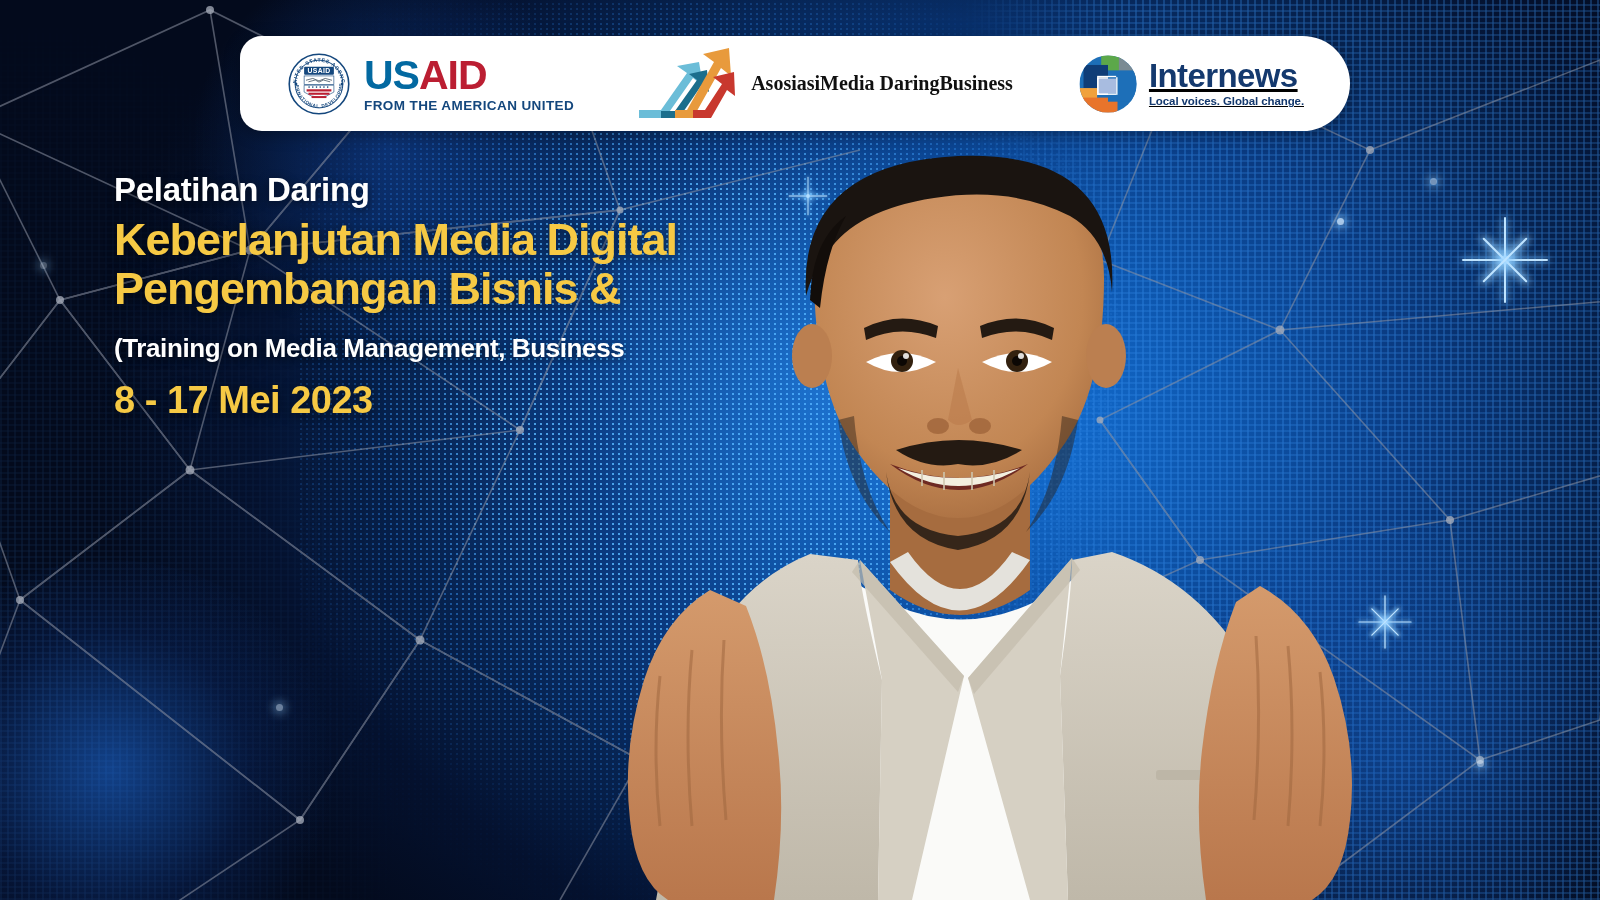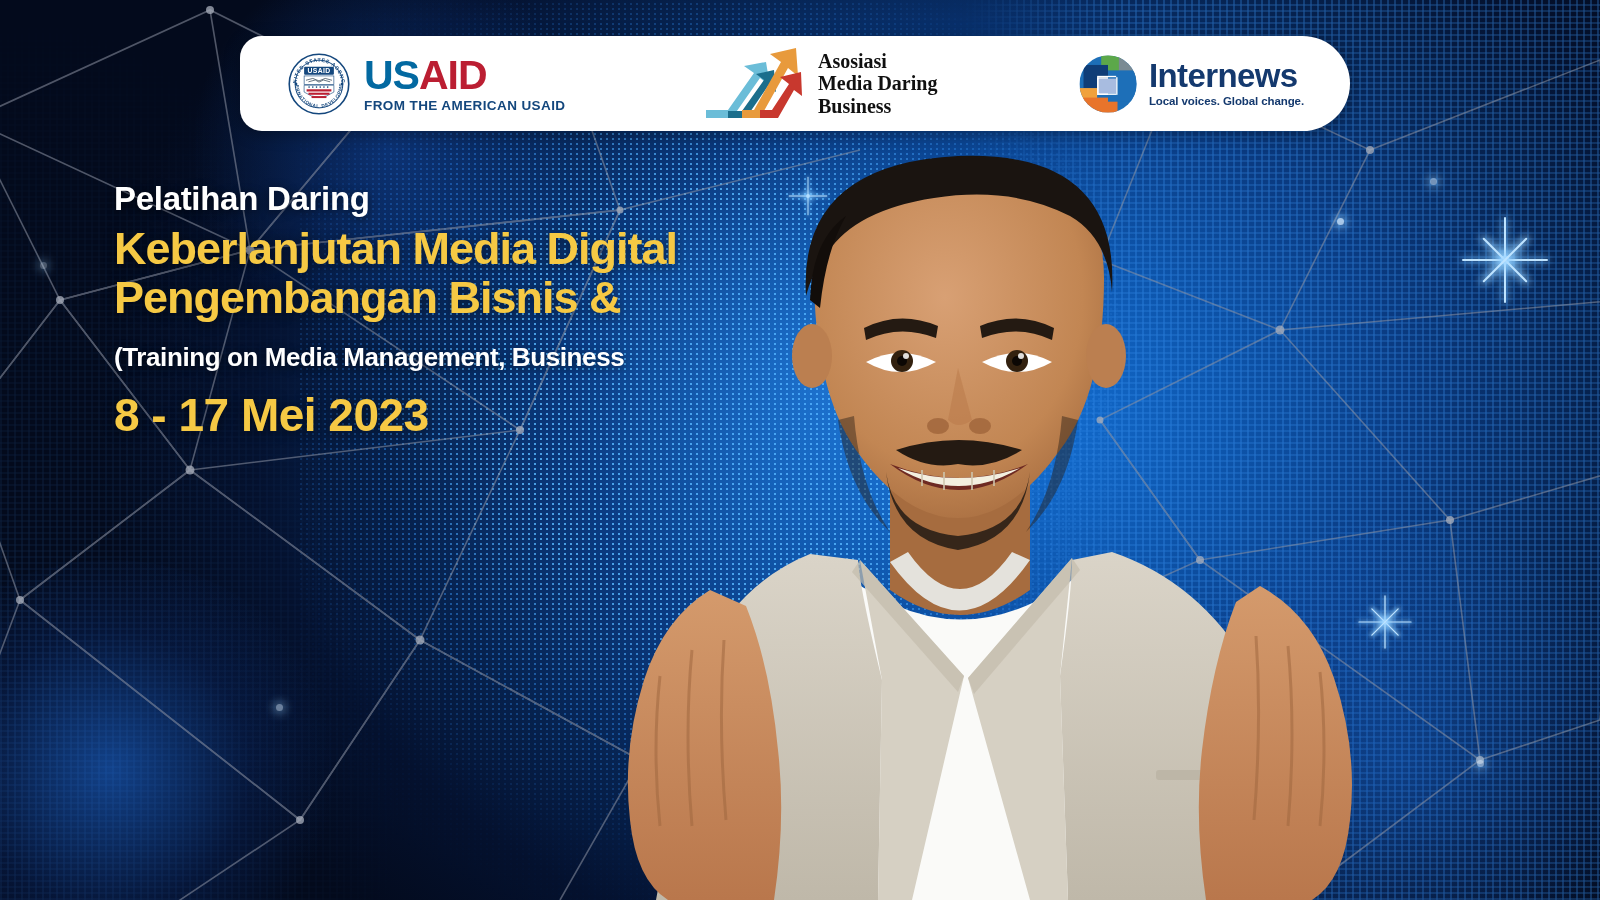--- a/index.html
+++ b/index.html
@@ -80,47 +80,47 @@
   .usaid{gap:14px;}
   .usaid-seal{width:62px;height:62px;position:relative;flex:none;}
   .usaid-word{display:flex;flex-direction:column;line-height:1;}
   .usaid-word .top{font-size:41px;font-weight:bold;letter-spacing:-1px;}
   .usaid-word .top .us{color:#0369a1;}
   .usaid-word .top .aid{color:#bb1e32;}
   .usaid-word .sub{font-size:13.5px;color:#14477d;font-weight:bold;letter-spacing:.4px;margin-top:3px;}
 
   
   .amsi{gap:10px;}
-  .amsi-word{display:flex;flex-direction:column;line-height:1.12;
+  .amsi-word{display:flex;flex-direction:row;line-height:1.12;
     font-family:"Liberation Serif", serif;font-weight:bold;font-size:20px;color:#101010;}
 
   
-  .inews{gap:7px;}
+  .inews{gap:7px;text-decoration:underline;}
   .inews-word{display:flex;flex-direction:column;line-height:1;}
   .inews-word .main{font-size:33px;font-weight:bold;color:#14396e;letter-spacing:-.6px;}
   .inews-word .tag{font-size:11.5px;font-weight:bold;color:#14396e;margin-top:4px;letter-spacing:-.1px;text-align:center;}
 
   
-  .copy{position:absolute;left:114px;top:181px;z-index:5;width:700px;}
+  .copy{position:absolute;left:114px;top:172px;z-index:5;width:700px;}
   .kicker{
     font-size:33px;font-weight:bold;color:#ffffff;letter-spacing:-.3px;
     text-shadow:0 2px 10px rgba(0,0,0,.55);margin:0 0 8px 0;line-height:1.1;
   }
   .title{
     font-size:45px;font-weight:bold;color:#f6c944;line-height:1.08;letter-spacing:-1px;
     text-shadow:0 2px 12px rgba(0,0,0,.5);margin:0;
   }
   .title span{display:block;white-space:nowrap;}
   .subtitle{
     margin:20px 0 0 0;font-size:26px;font-weight:bold;color:#fff;line-height:1.22;
     letter-spacing:-.4px;text-shadow:0 2px 10px rgba(0,0,0,.55);
   }
   .subtitle span{display:block;}
   .dates{
-    margin:14px 0 0 0;font-size:46px;font-weight:bold;color:#f6c944;letter-spacing:-.5px;
+    margin:14px 0 0 0;font-size:38px;font-weight:bold;color:#f6c944;letter-spacing:-.5px;
     text-shadow:0 2px 12px rgba(0,0,0,.5);
   }
 
   
   .person{position:absolute;left:560px;top:120px;width:880px;height:780px;z-index:4;}
   .person svg{width:100%;height:100%;display:block;}
 </style>
 </head>
 <body>
 
@@ -241,21 +241,21 @@
               <circle cx="52" cy="55" r="1.3"></circle>
             <circle cx="58" cy="55" r="1.3"></circle>
               <circle cx="64" cy="55" r="1.3"></circle>
           </g>
         </svg>
       </div>
       <div class="usaid-word">
         <div class="top">
           <span class="us">US</span><span class="aid">AID</span>
         </div>
-        <div class="sub">FROM THE AMERICAN USAID</div>
+        <div class="sub">FROM THE AMERICAN UNITED</div>
       </div>
     </div>
 
     <div class="logo-slot amsi">
       <div style="width:106px;height:80px;flex:none;">
         <svg viewBox="0 0 106 80">
           <g stroke-linejoin="miter">
 
             <path d="M4,74 L30,74 L58,34 L68,42 L64,18 L42,22 L52,29 L26,66 L4,66 Z" fill="#6BBDD8"></path>
 

